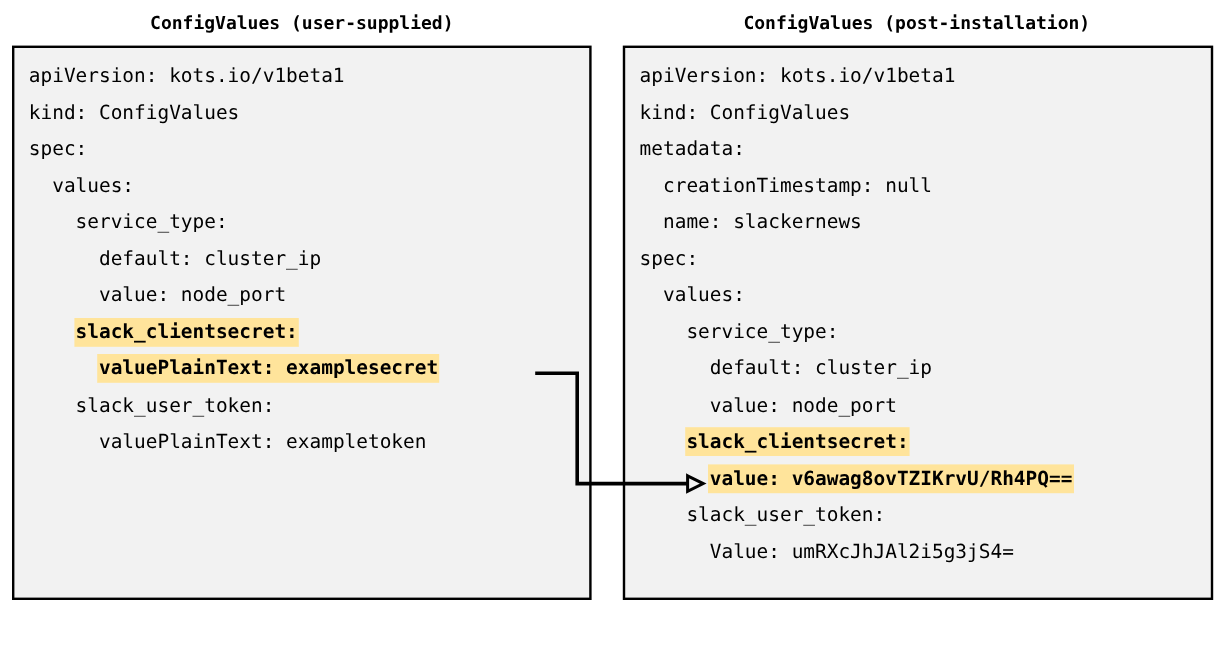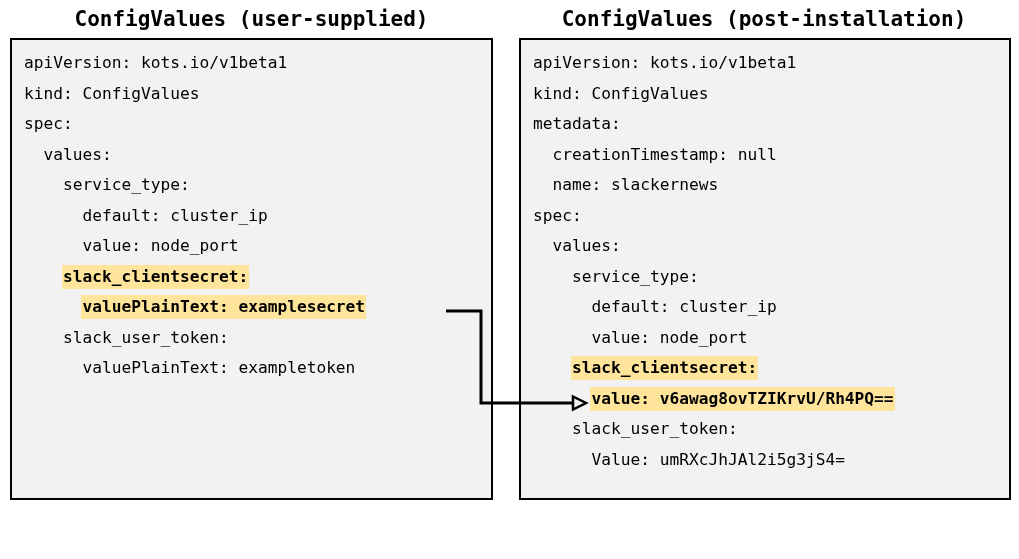--- a/index.html
+++ b/index.html
@@ -12,21 +12,21 @@
     width: 1019px;
     height: 559px;
     position: relative;
     overflow: hidden;
     font-family: "DejaVu Sans Mono", "Liberation Mono", monospace;
   }
 
   .panel-title {
     position: absolute;
     font-family: "DejaVu Sans Mono", "Liberation Mono", monospace;
-    font-size: 21px;
+    font-size: 15px;
     font-weight: bold;
     color: #000000;
     letter-spacing: 0px;
     white-space: nowrap;
     text-align: center;
     top: 8px;
     line-height: 22px;
   }
   #title-left  { left: 10px;  width: 483px; }
   #title-right { left: 518px; width: 492px; }

